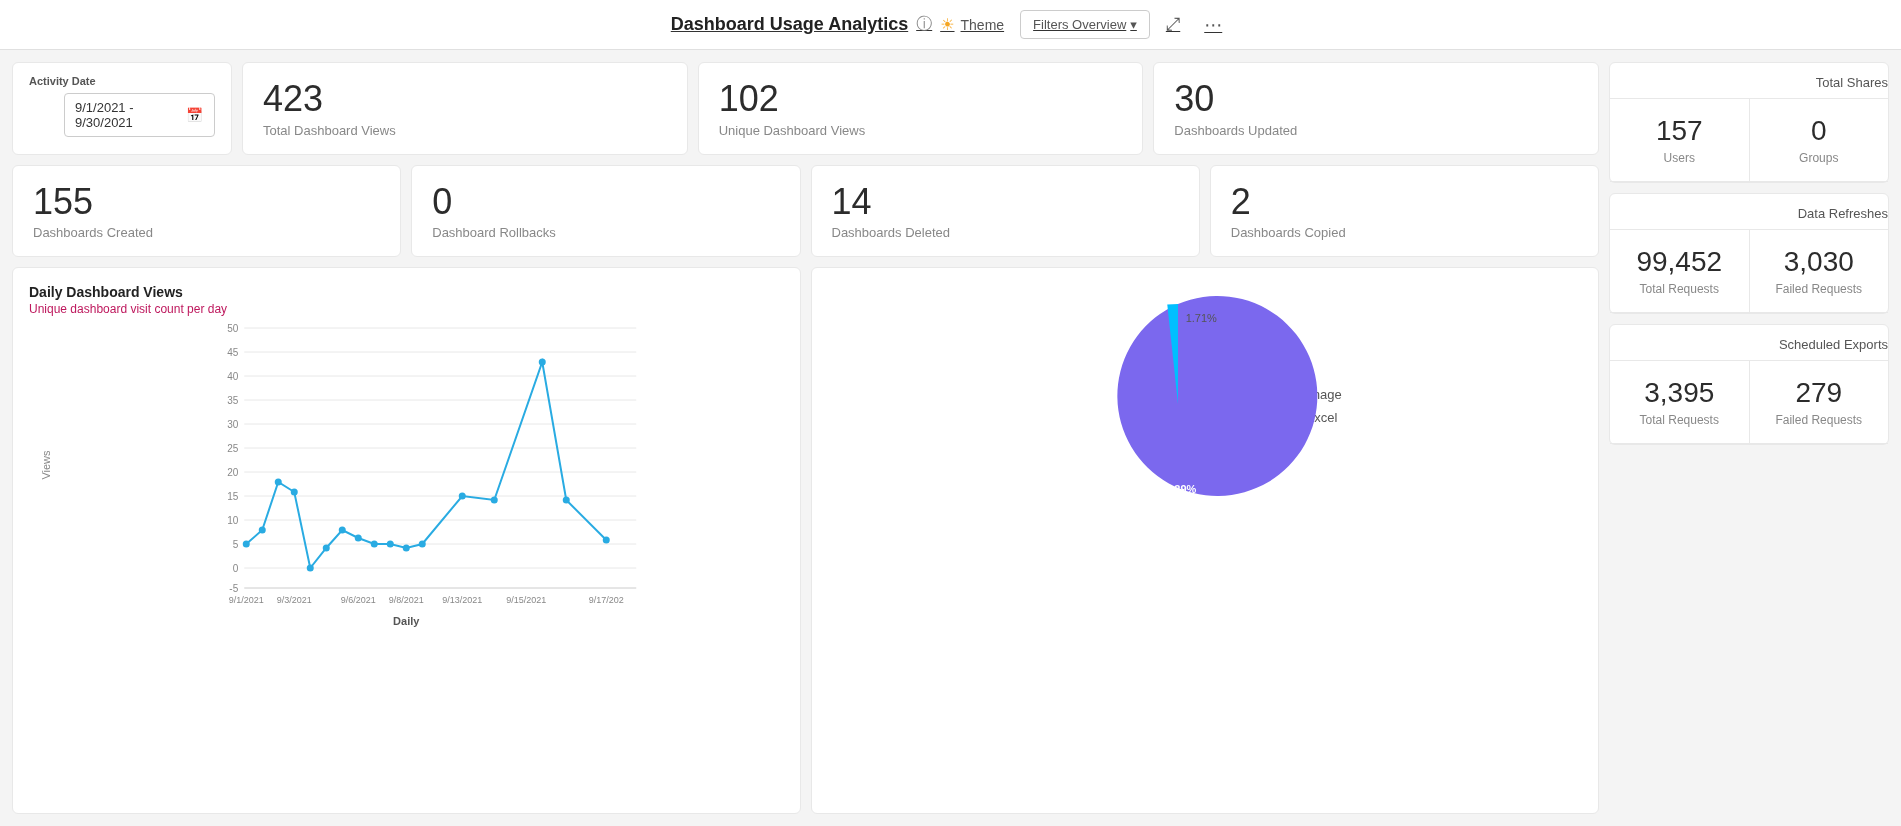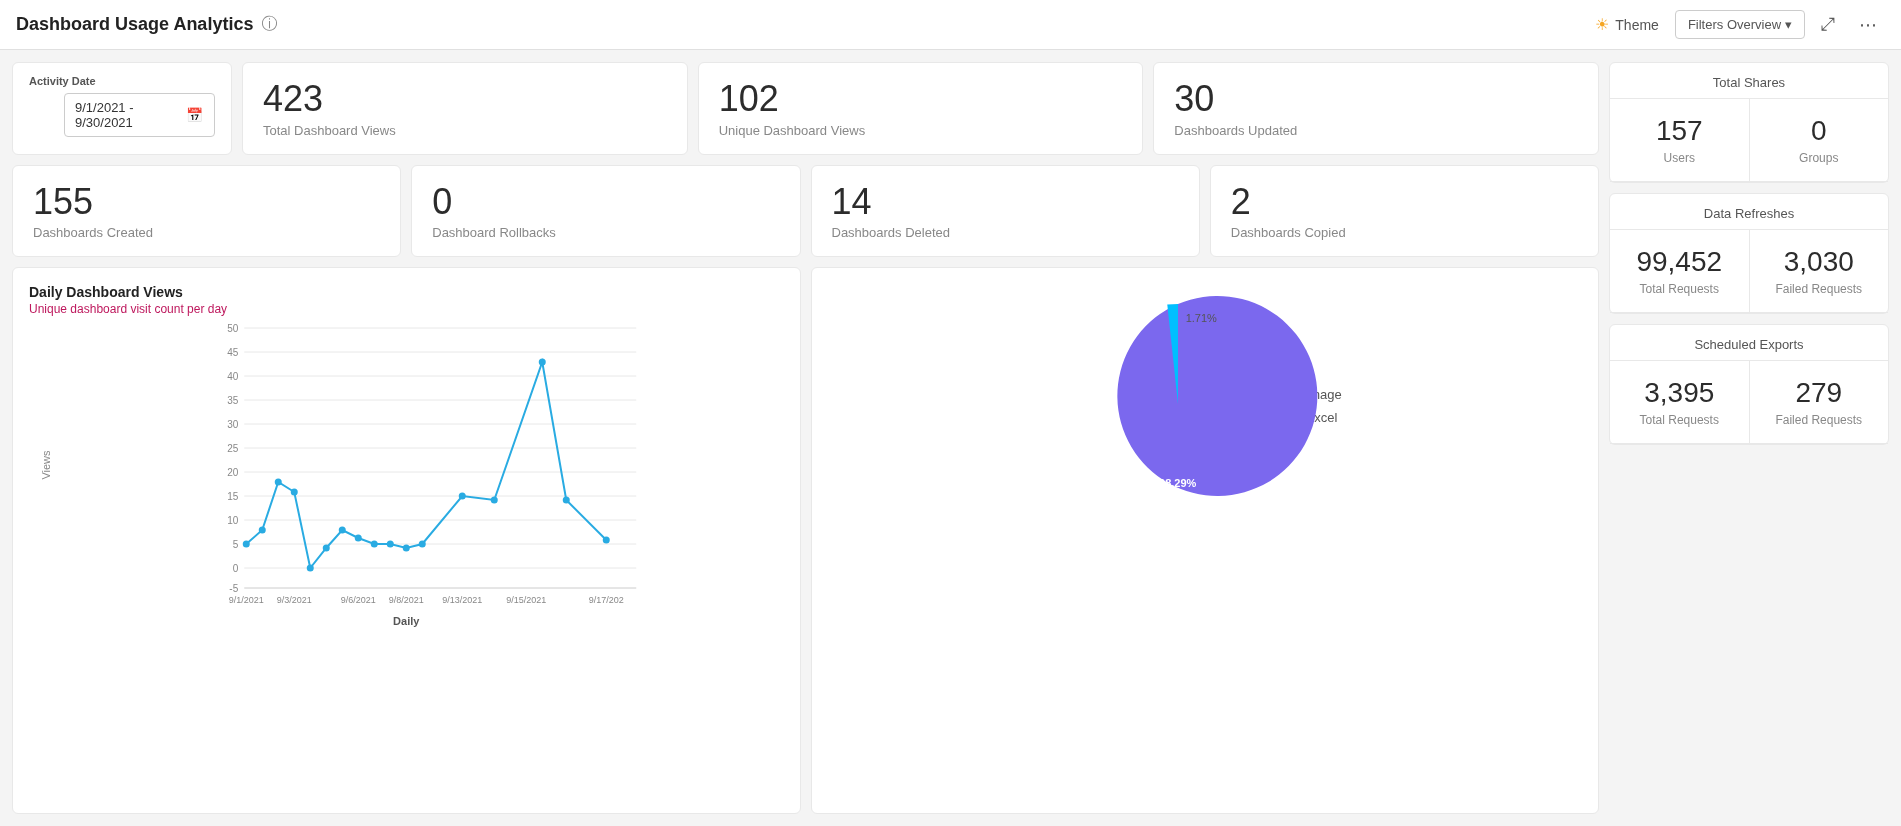--- a/index.html
+++ b/index.html
@@ -1,21 +1,22 @@
 <!DOCTYPE html>
 <html><head>
   <meta charset="utf-8">
   <style>
     * { box-sizing: border-box; margin: 0; padding: 0; }
     body { font-family: 'Segoe UI', Arial, sans-serif; background: #f4f4f4; color: #333; font-size: 14px; }
 
     .top-bar {
-      display: flex; align-items: center; justify-content: space-between;
+      display: flex; align-items: center; justify-content: center;
       background: #fff; padding: 16px 16px; height: 50px;
       border-bottom: 1px solid #e0e0e0;
+      text-decoration: underline;
     }
     .top-bar-left { display: flex; align-items: center; gap: 8px; }
     .top-bar-title { font-size: 18px; font-weight: 600; color: #222; }
     .top-bar-info { color: #888; font-size: 16px; cursor: pointer; }
     .top-bar-right { display: flex; align-items: center; gap: 8px; }
     .theme-btn {
       display: flex; align-items: center; gap: 6px;
       background: none; border: none; cursor: pointer;
       color: #555; font-size: 14px; padding: 4px 8px;
     }
@@ -74,21 +75,21 @@
 
     
     .pie-chart-container { display: flex; align-items: center; justify-content: center; margin-top: 10px; }
     .pie-legend { display: flex; flex-direction: column; gap: 8px; }
     .legend-item { display: flex; align-items: center; gap: 6px; font-size: 13px; color: #555; }
     .legend-dot { width: 12px; height: 12px; border-radius: 50%; }
 
     
     .right-section { background: #fff; border-radius: 6px; border: 1px solid #e8e8e8; padding: 0; }
     .right-section-title {
-      text-align: center; font-size: 13px; color: #555; padding: 12px 0 8px;
+      text-align: right; font-size: 13px; color: #555; padding: 12px 0 8px;
       border-bottom: 1px solid #e8e8e8;
     }
     .right-metrics-row { display: flex; border-bottom: 1px solid #e8e8e8; }
     .right-metric { flex: 1; padding: 16px 12px; text-align: center; }
     .right-metric:first-child { border-right: 1px solid #e8e8e8; }
     .right-metric-number { font-size: 28px; font-weight: 300; color: #2c2c2c; }
     .right-metric-label { font-size: 12px; color: #888; margin-top: 4px; }
 
     svg { overflow: visible; }
   </style>
@@ -242,21 +243,21 @@
           <div style="position:relative;">
             
             <svg width="220" height="220" viewBox="0 0 220 220">
 
               <path d="M110,110 L110,10 A100,100 0 1,1 109.93,10.03 Z" fill="#7B68EE"></path>
 
               <path d="M110,110 L110,10 A100,100 0 0,0 99.28,10.57 Z" fill="#00BFFF"></path>
             </svg>
             
             <div style="position:absolute; top:18px; left:118px; font-size:11px; color:#555;">1.71%</div>
-            <div style="position:absolute; bottom:28px; left:50%; transform:translateX(-50%); font-size:11px; color:#fff; font-weight:600;">98.29%</div>
+            <div style="position:absolute; bottom:22px; left:50%; transform:translateX(-50%); font-size:11px; color:#fff; font-weight:600;">98.29%</div>
           </div>
 
           <div class="pie-legend">
             <div class="legend-item">
               <div class="legend-dot" style="background:#7B68EE;"></div>
               <span>Image</span>
             </div>
             <div class="legend-item">
               <div class="legend-dot" style="background:#00BFFF;"></div>
               <span>Excel</span>

